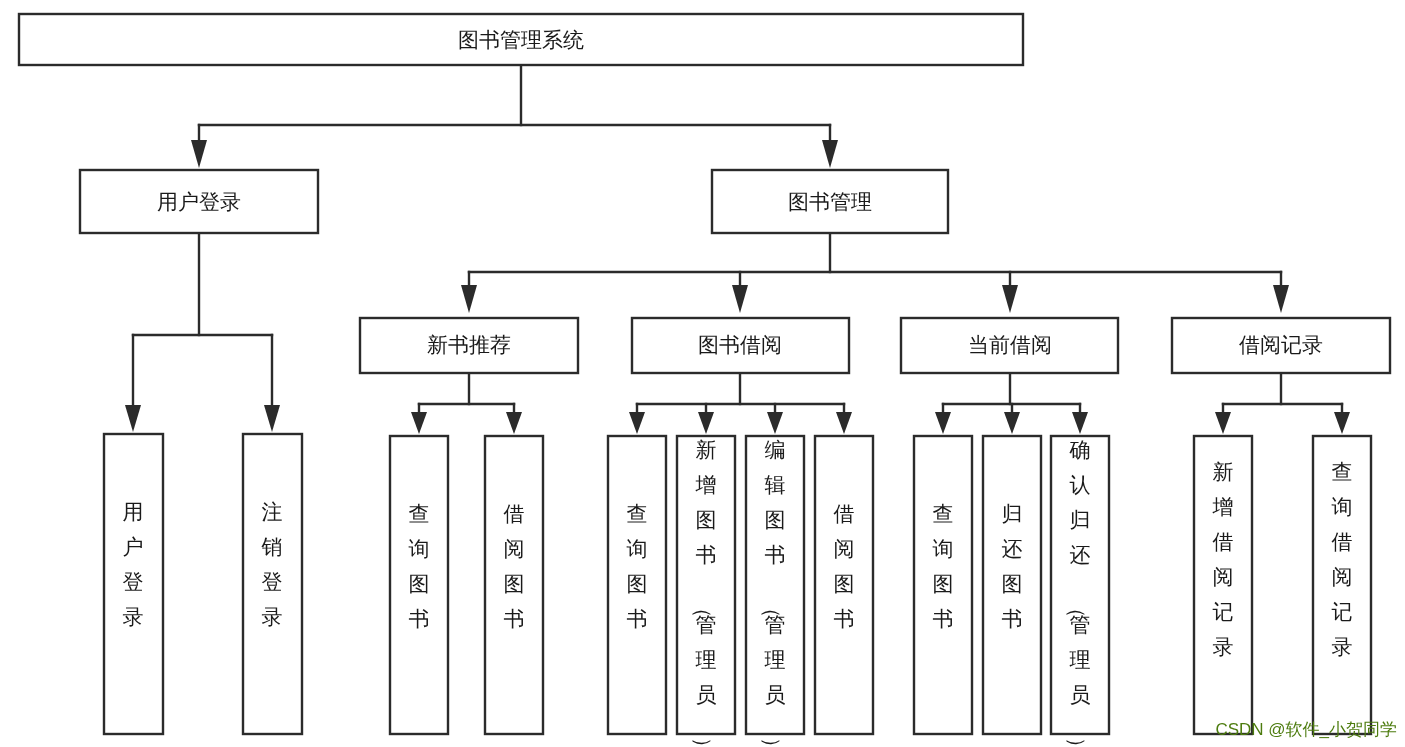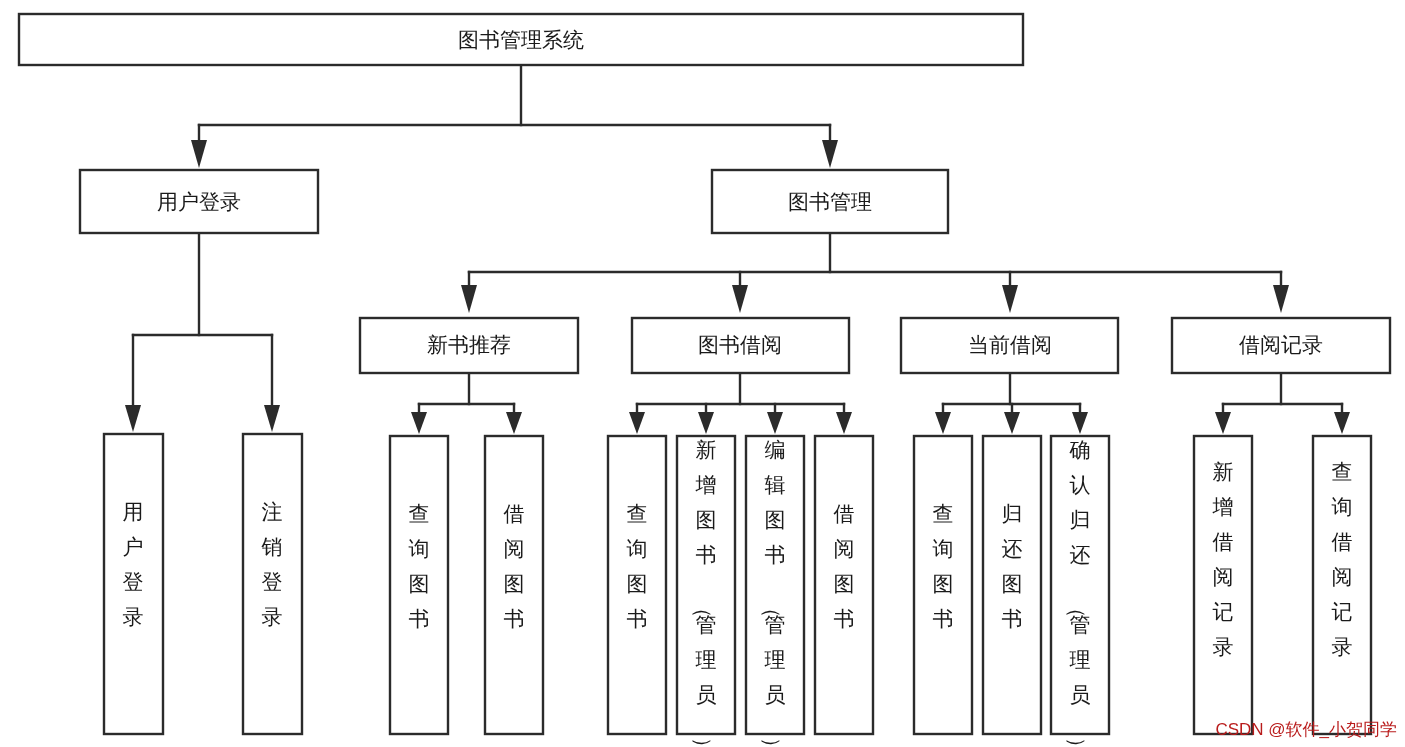--- a/index.html
+++ b/index.html
@@ -54,21 +54,21 @@
     font-family: "Liberation Sans", "DejaVu Sans", sans-serif;
     font-size: 21px;
     text-anchor: middle;
   }
   .watermark-text {
     position: absolute;
     right: 8px;
     bottom: 6px;
     font-family: "Liberation Sans", "DejaVu Sans", sans-serif;
     font-size: 17px;
-    color: #b91c1c;
+    color: #4d7c0f;
     white-space: nowrap;
     user-select: none;
   }
 </style>
 </head>
 <body>
 
 <div id="diagram-root">
 
   <svg id="tree-svg" viewBox="0 0 1405 747" xmlns="http://www.w3.org/2000/svg">

